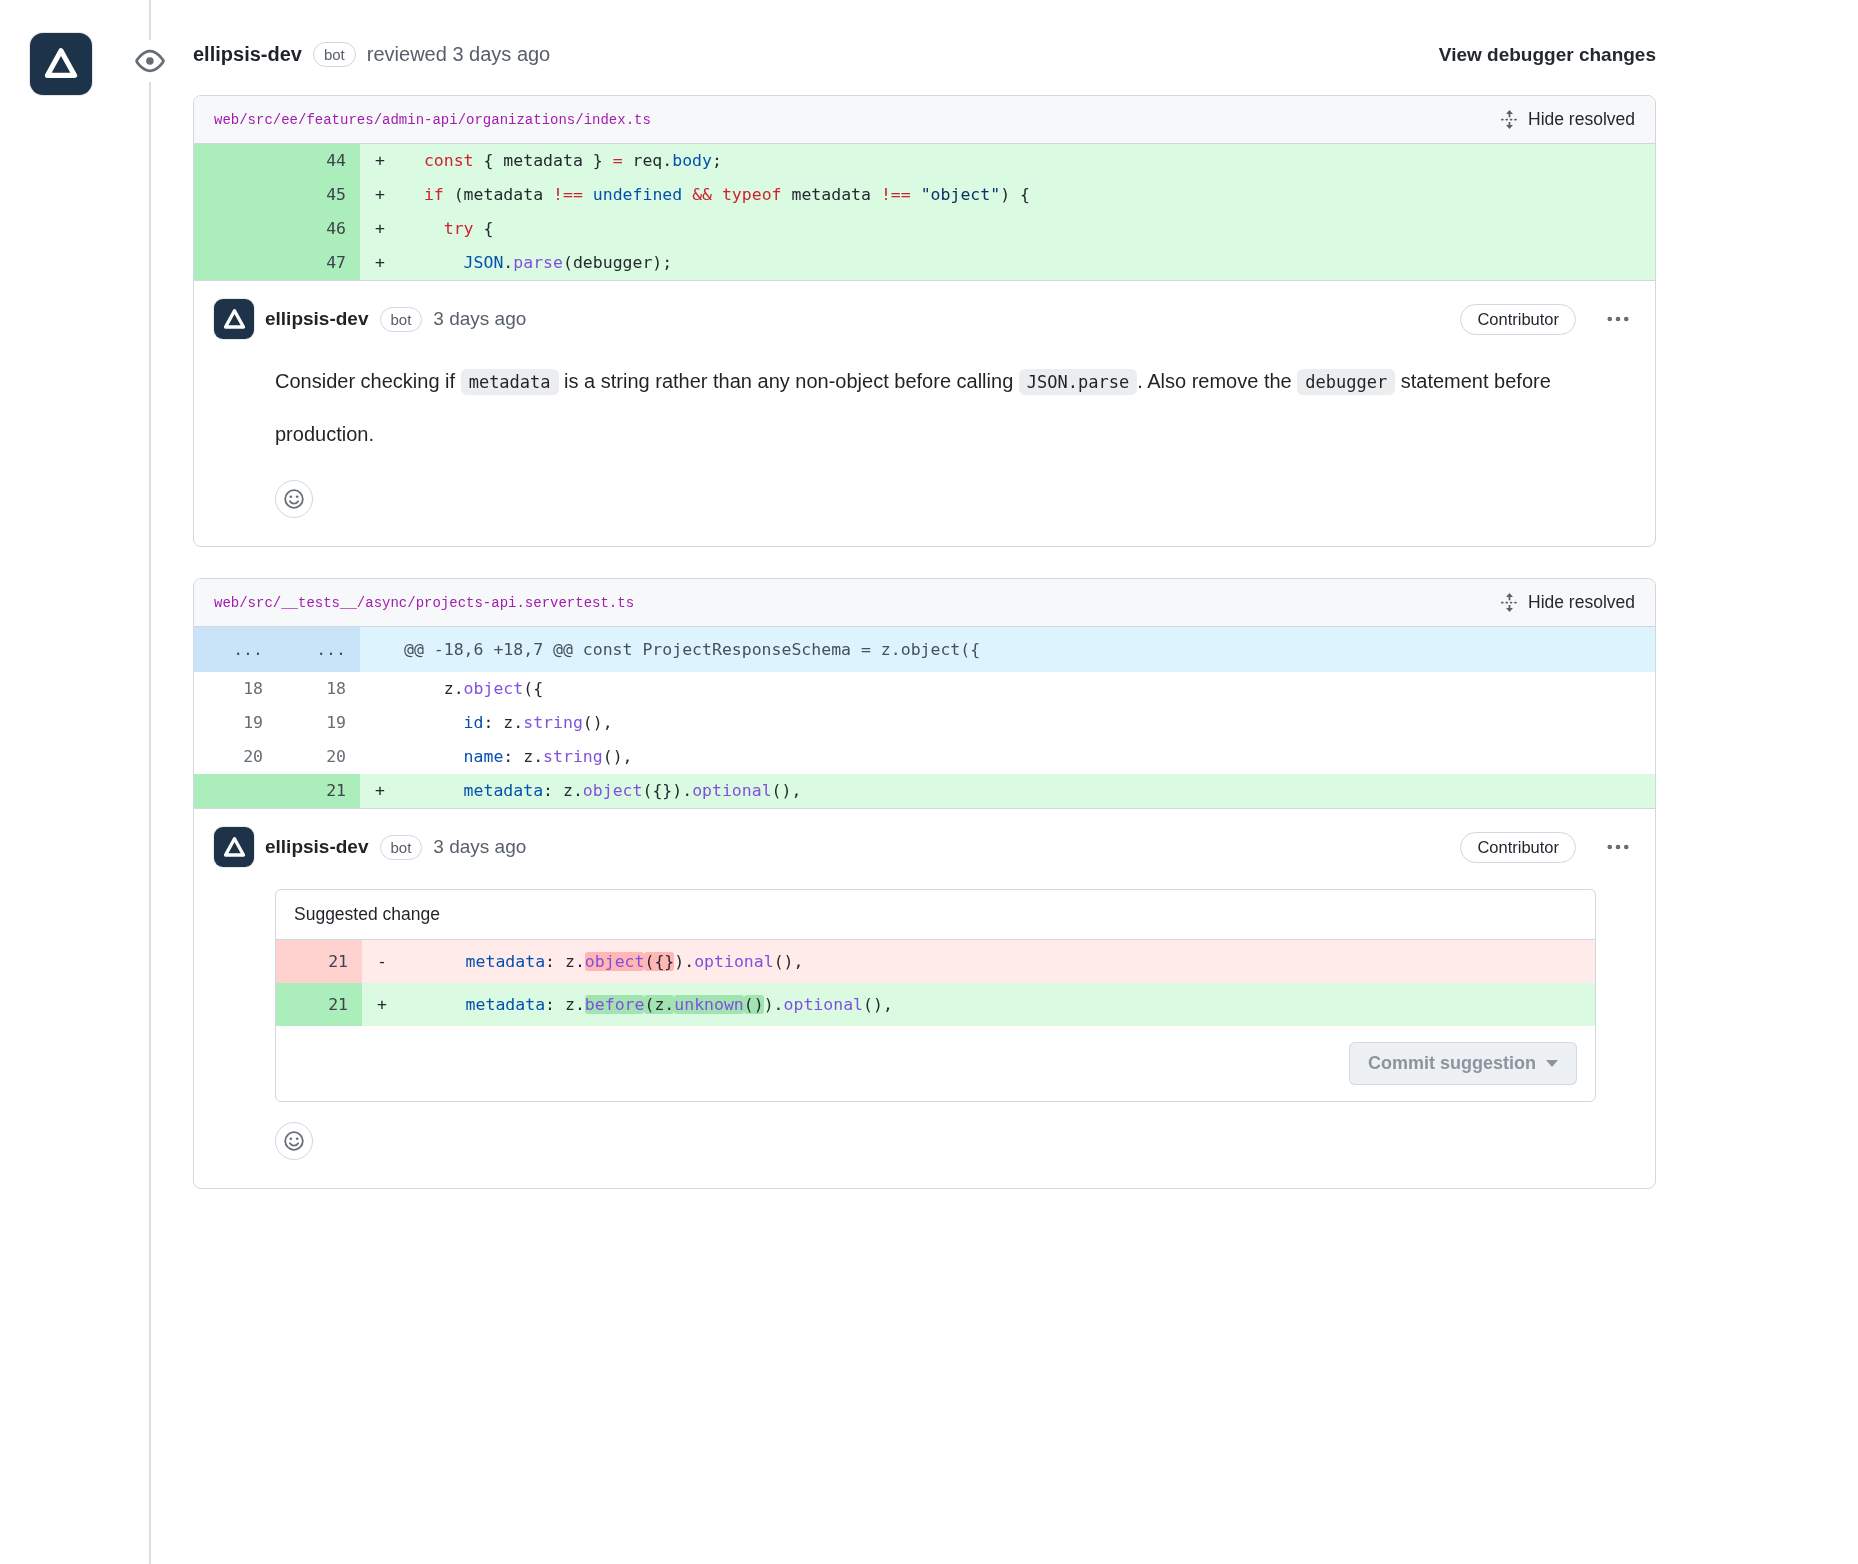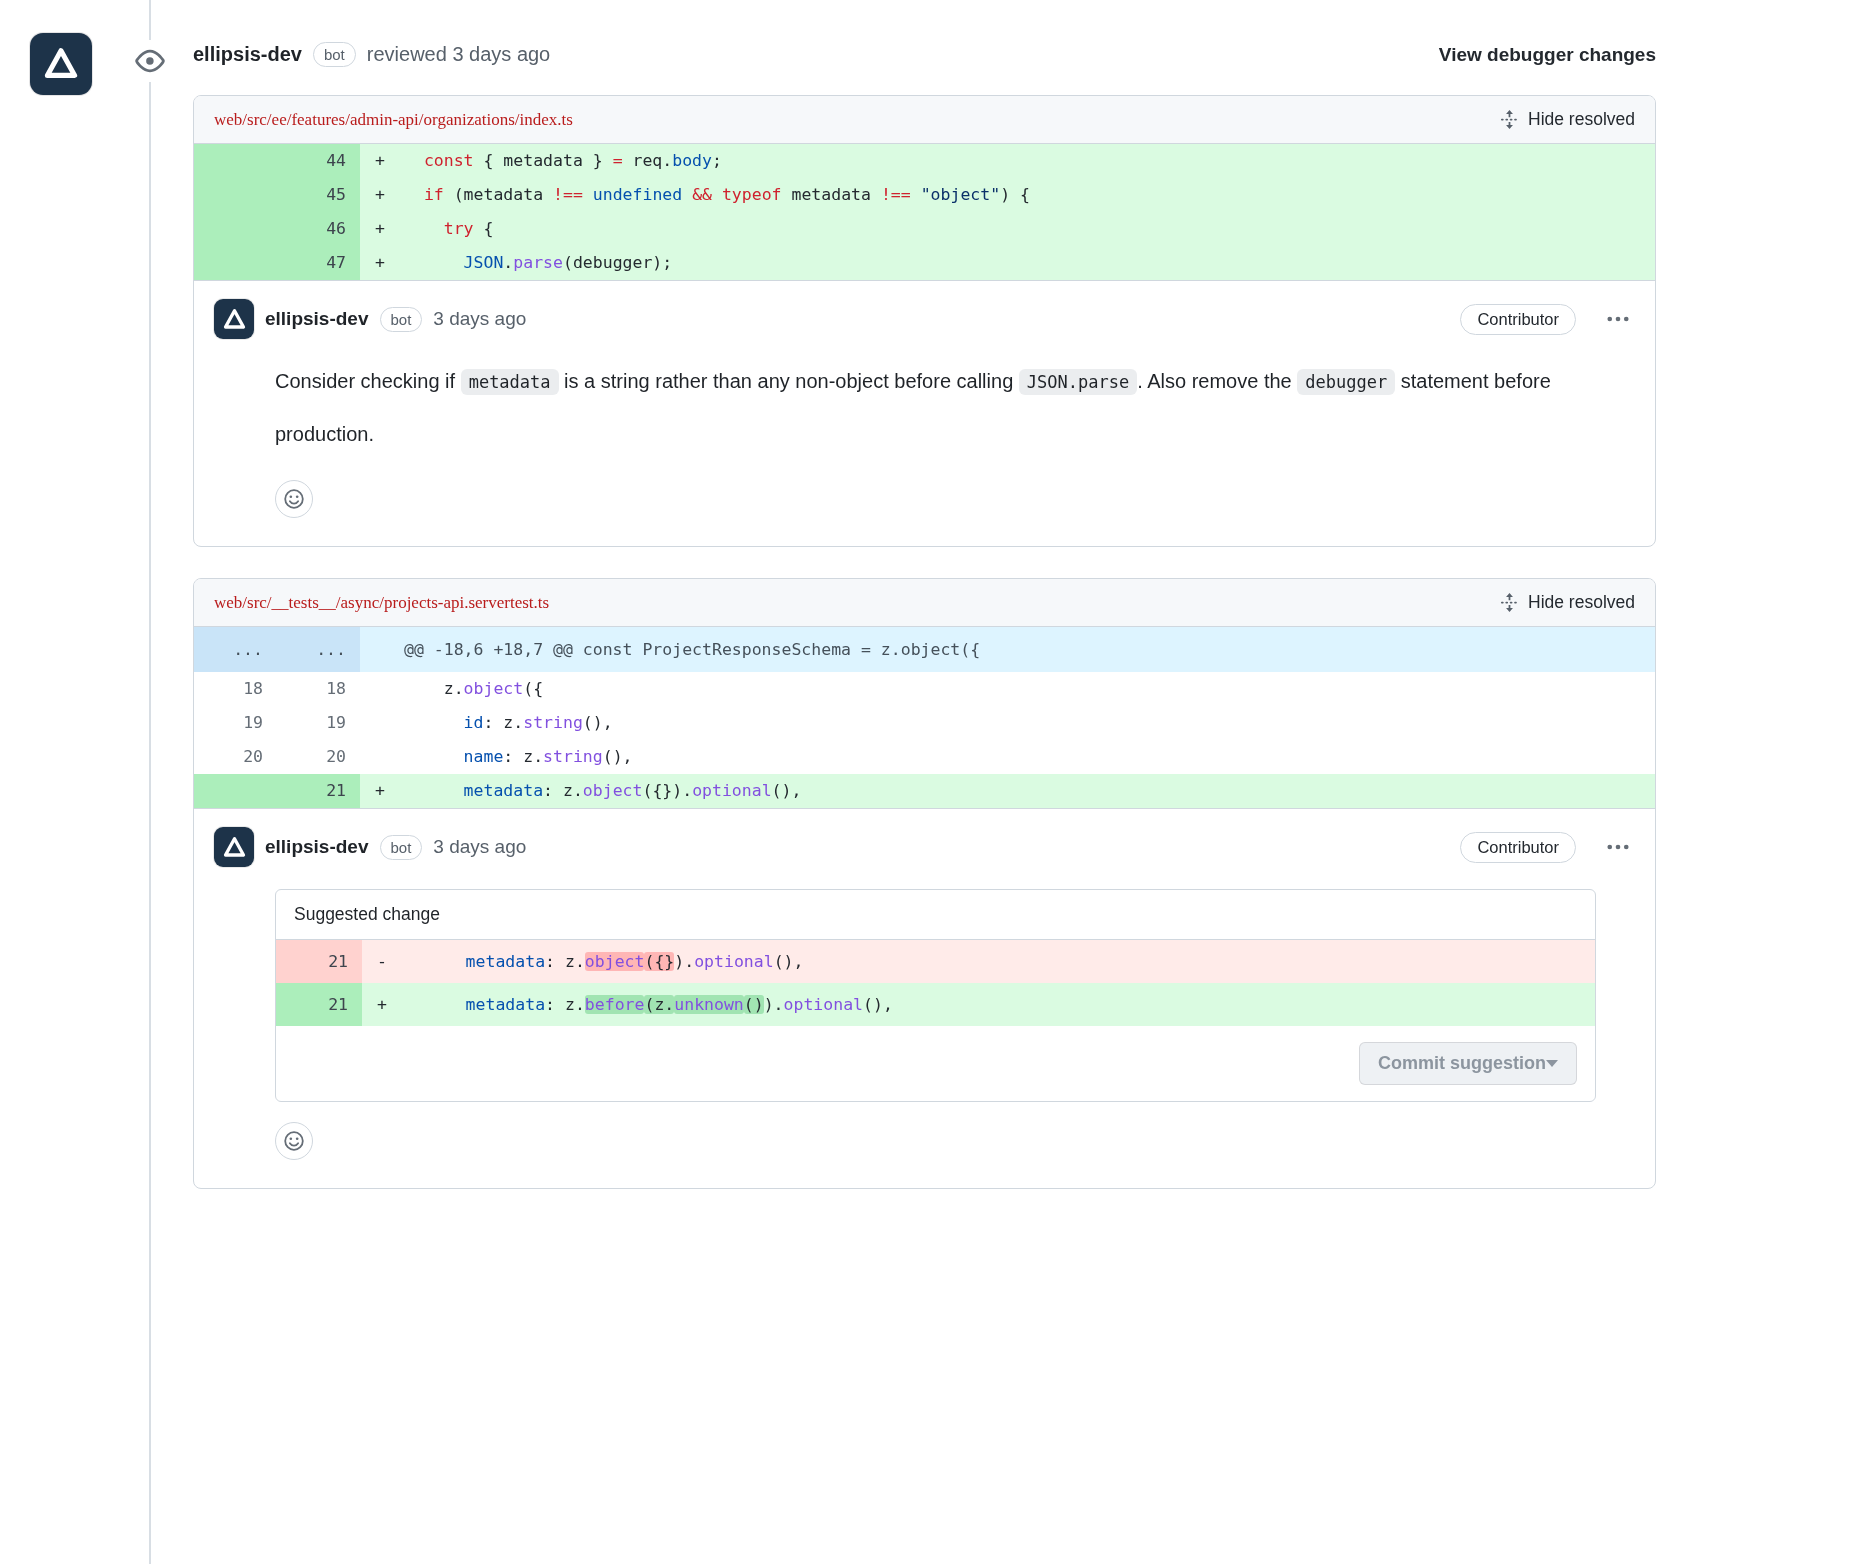--- a/index.html
+++ b/index.html
@@ -19,21 +19,21 @@
 
   .review-header { display:flex; align-items:center; gap:11px; padding:42px 0 28px; }
   .author { font-weight:700; font-size:20px; color:#1f2328; }
   .badge-bot { font-size:15px; color:#57606a; border:1px solid #d0d7de; border-radius:999px; padding:2px 10px; line-height:19px; }
   .meta { font-size:20px; color:#57606a; }
   .view-changes { margin-left:auto; font-size:19px; font-weight:600; color:#24292f; cursor:pointer; }
 
   .card { border:1px solid #d0d7de; border-radius:8px; background:#fff; overflow:hidden; margin-bottom:31px; }
   .card-header { display:flex; align-items:center; justify-content:space-between; background:#f6f8fa;
     border-bottom:1px solid #d0d7de; padding:13px 20px; }
-  .file-path { font-family:Liberation Serif, serif; font-size:17px; color:#b91c1c; cursor:pointer; }
+  .file-path { font-family:Liberation Mono, monospace; font-size:14px; color:#a21caf; cursor:pointer; }
   .hide-resolved { display:flex; align-items:center; gap:9px; background:none; border:none;
     font-family:"Liberation Sans", sans-serif; font-size:17.5px; color:#24292f; cursor:pointer; padding:0; }
 
   
   .diff { font-family:"DejaVu Sans Mono", monospace; font-size:16.5px; color:#24292f; }
   .diff-row { display:flex; line-height:34px; }
   .diff-row .gut { flex:none; width:83px; text-align:right; padding-right:14px; color:#3d444d; }
   .diff-row .gut.single { width:86px; }
   .diff-row .sign { flex:none; width:44px; padding-left:15px; }
   .diff-row .code { flex:1; white-space:pre; }
@@ -64,21 +64,21 @@
   .comment-body code { font-family:"DejaVu Sans Mono", monospace; font-size:17px;
     background:rgba(175,184,193,0.25); border-radius:6px; padding:3px 8px; }
   .react-btn { margin:20px 0 0 61px; width:38px; height:38px; border-radius:50%; border:1px solid #d0d7de;
     background:#fff; display:flex; align-items:center; justify-content:center; cursor:pointer; }
 
   
   .suggestion { margin:22px 39px 0 61px; border:1px solid #d0d7de; border-radius:6px; overflow:hidden; }
   .suggestion-title { padding:14px 18px; font-size:17.5px; color:#1f2328; border-bottom:1px solid #d0d7de; }
   .suggestion .diff-row { line-height:43px; }
   .suggestion-footer { display:flex; justify-content:flex-end; padding:16px 18px; }
-  .commit-btn { display:flex; align-items:center; background:#eef1f4; color:#8c959f;
+  .commit-btn { display:flex; align-items:center; gap:10px; background:#eef1f4; color:#8c959f;
     border:1px solid rgba(31,35,40,0.12); border-radius:6px; padding:10px 18px; font-size:18px;
     font-weight:600; font-family:"Liberation Sans", sans-serif; cursor:pointer; }
   .caret { width:0; height:0; border-left:6px solid transparent; border-right:6px solid transparent;
     border-top:7px solid currentColor; display:inline-block; }
 </style>
 </head>
 <body>
 
 <div class="page">
   <div class="timeline-line"></div>

